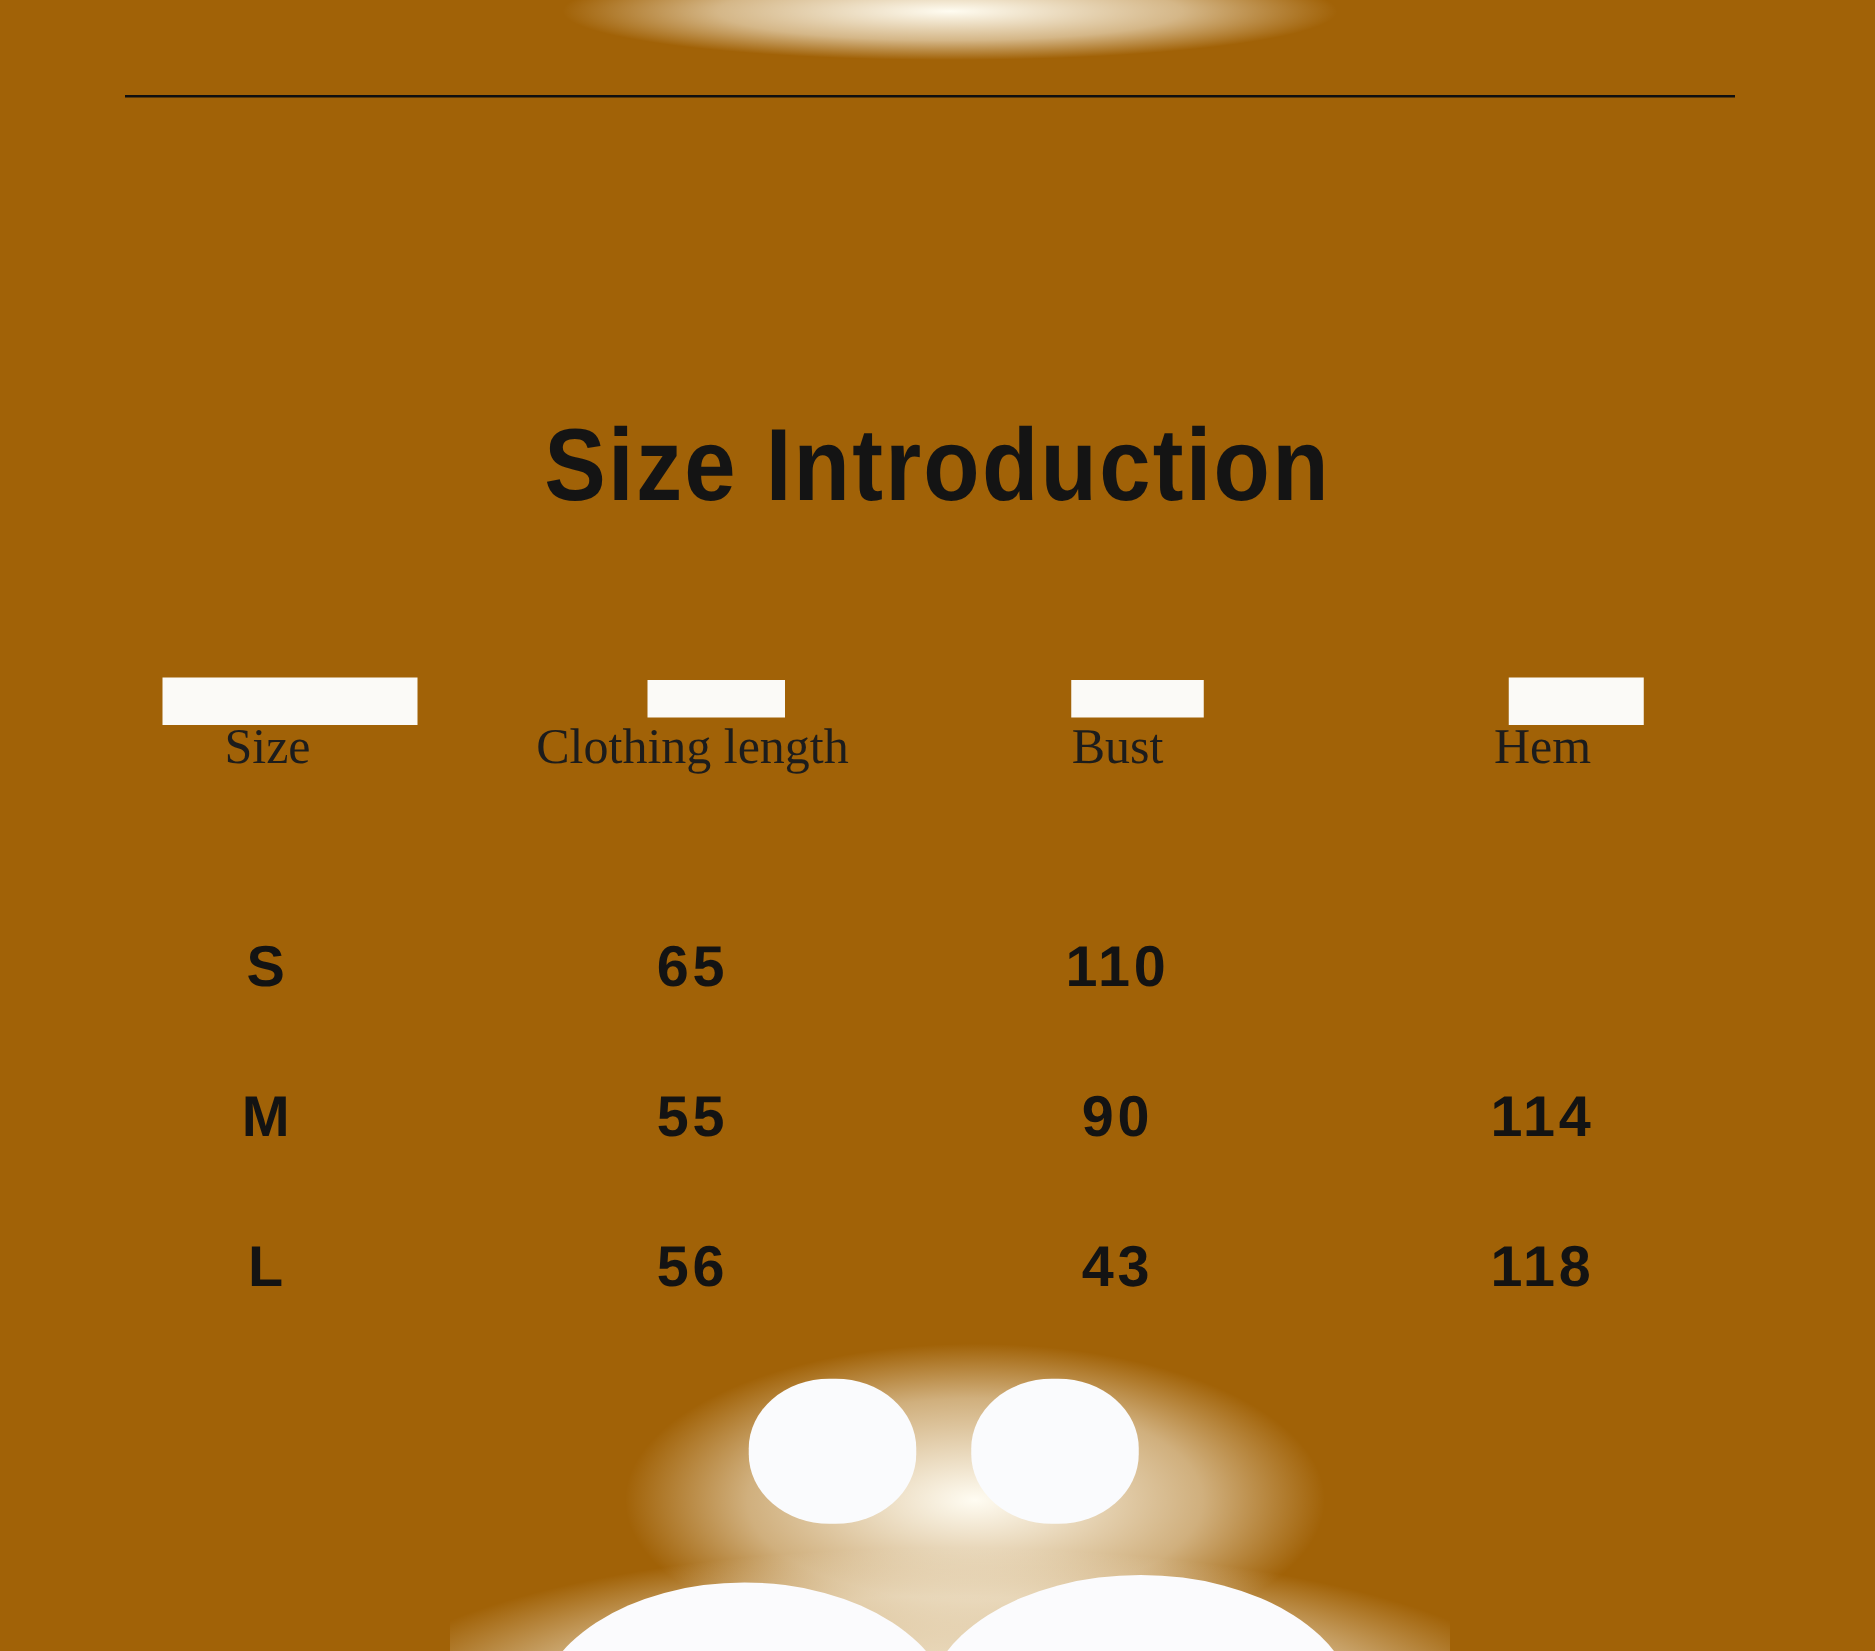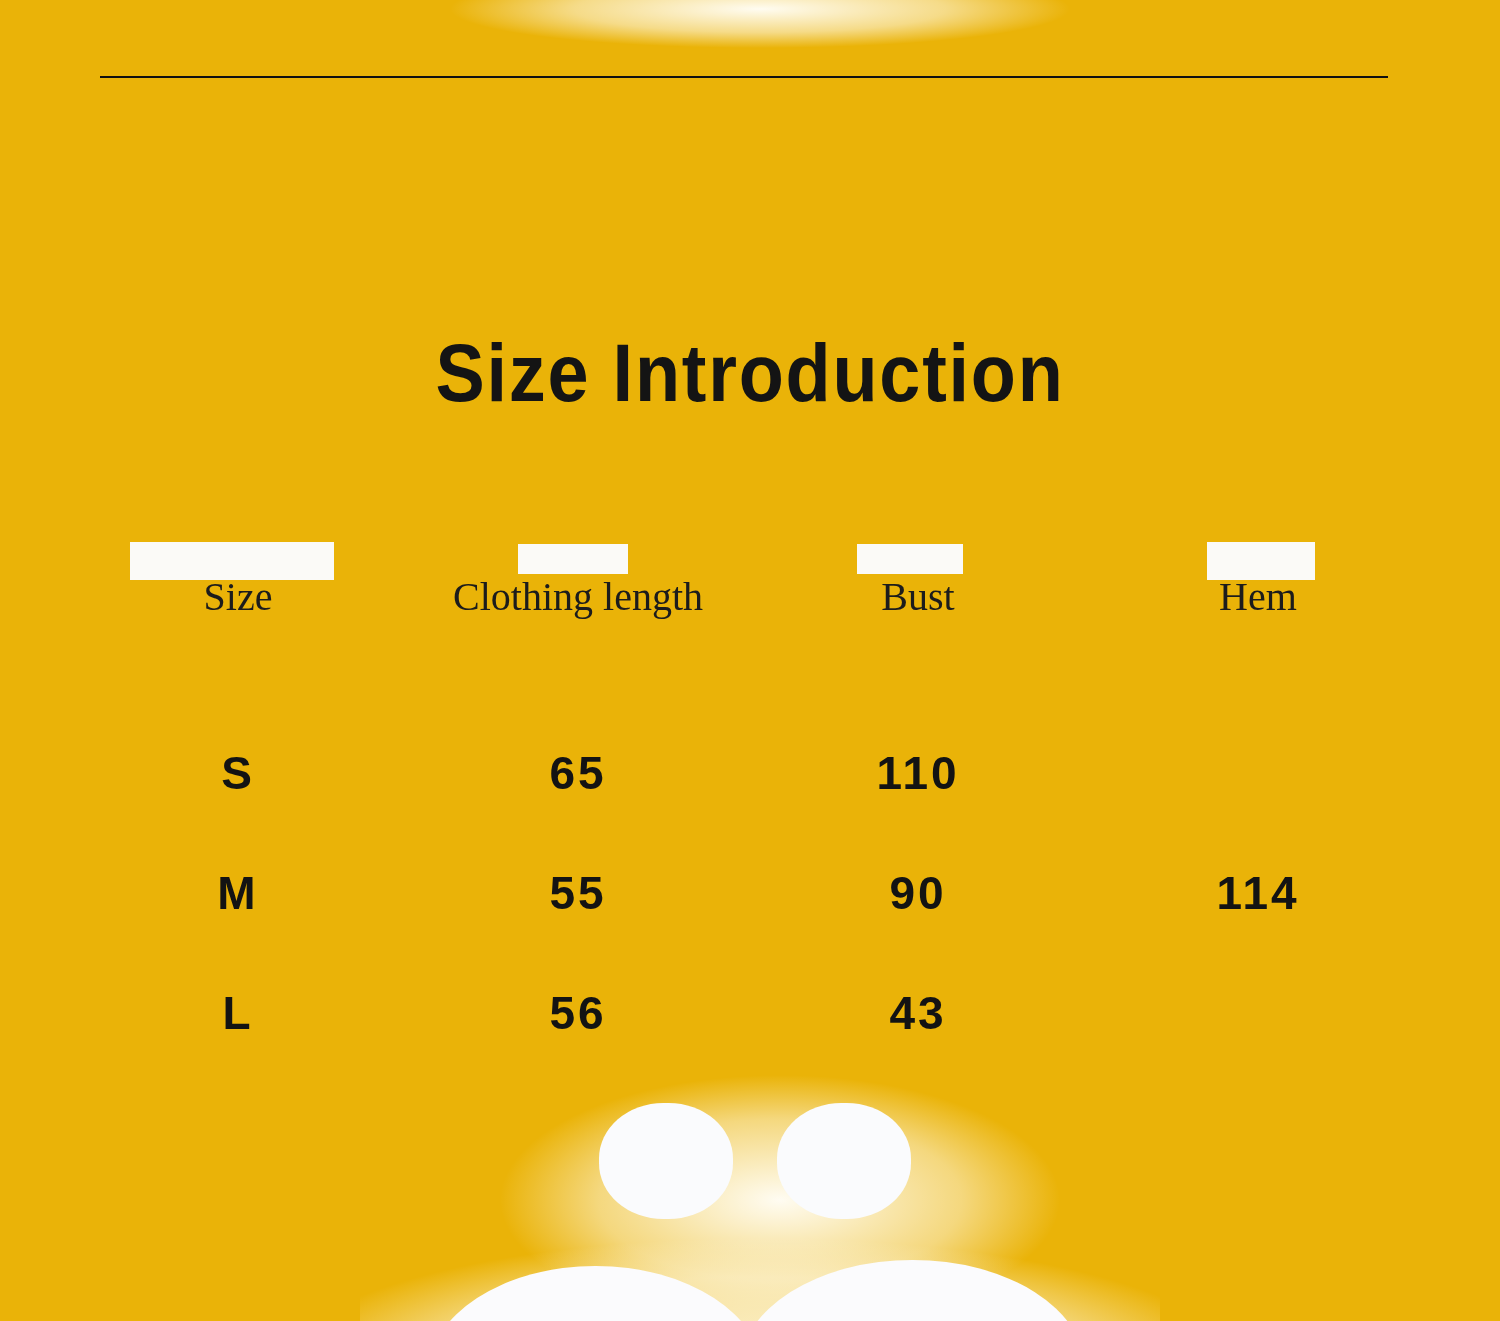--- a/index.html
+++ b/index.html
@@ -1,21 +1,21 @@
 <!DOCTYPE html>
 <html><head>
 <meta charset="utf-8">
 <style>
   html, body { margin: 0; padding: 0; background: #ffffff; }
 
   .page {
     position: relative;
     width: 1500px;
     height: 1321px;
-    background: #eab308;
+    background: #a16207;
     overflow: hidden;
     font-family: "Liberation Sans", sans-serif;
     color: #141414;
   }
 
   
   .divider {
     position: absolute;
     left: 100px;
     top: 76px;
@@ -38,21 +38,21 @@
     letter-spacing: 2px;
     color: #141414;
     transform: scaleX(0.9);
     transform-origin: 50% 50%;
     white-space: nowrap;
   }
 
   
   .trow {
     position: absolute;
-    left: 68px;
+    left: 44px;
     width: 1360px;
     height: 80px;
     display: grid;
     grid-template-columns: repeat(4, 1fr);
     align-items: center;
     text-align: center;
   }
   .thead {
     top: 556px;
     font-family: "Liberation Serif", serif;
@@ -146,20 +146,21 @@
     <div>M</div>
     <div>55</div>
     <div>90</div>
     <div>114</div>
   </div>
 
   <div class="trow tdata row-l">
     <div>L</div>
     <div>56</div>
     <div>43</div>
+    <div>118</div>
   </div>
 
   <div class="wm wm-halo-mid"></div>
   <div class="wm wm-eye wm-eye-1"></div>
   <div class="wm wm-eye wm-eye-2"></div>
   <div class="wm wm-halo-band"></div>
   <div class="wm wm-peak wm-peak-1"></div>
   <div class="wm wm-peak wm-peak-2"></div>
 
 </div>

